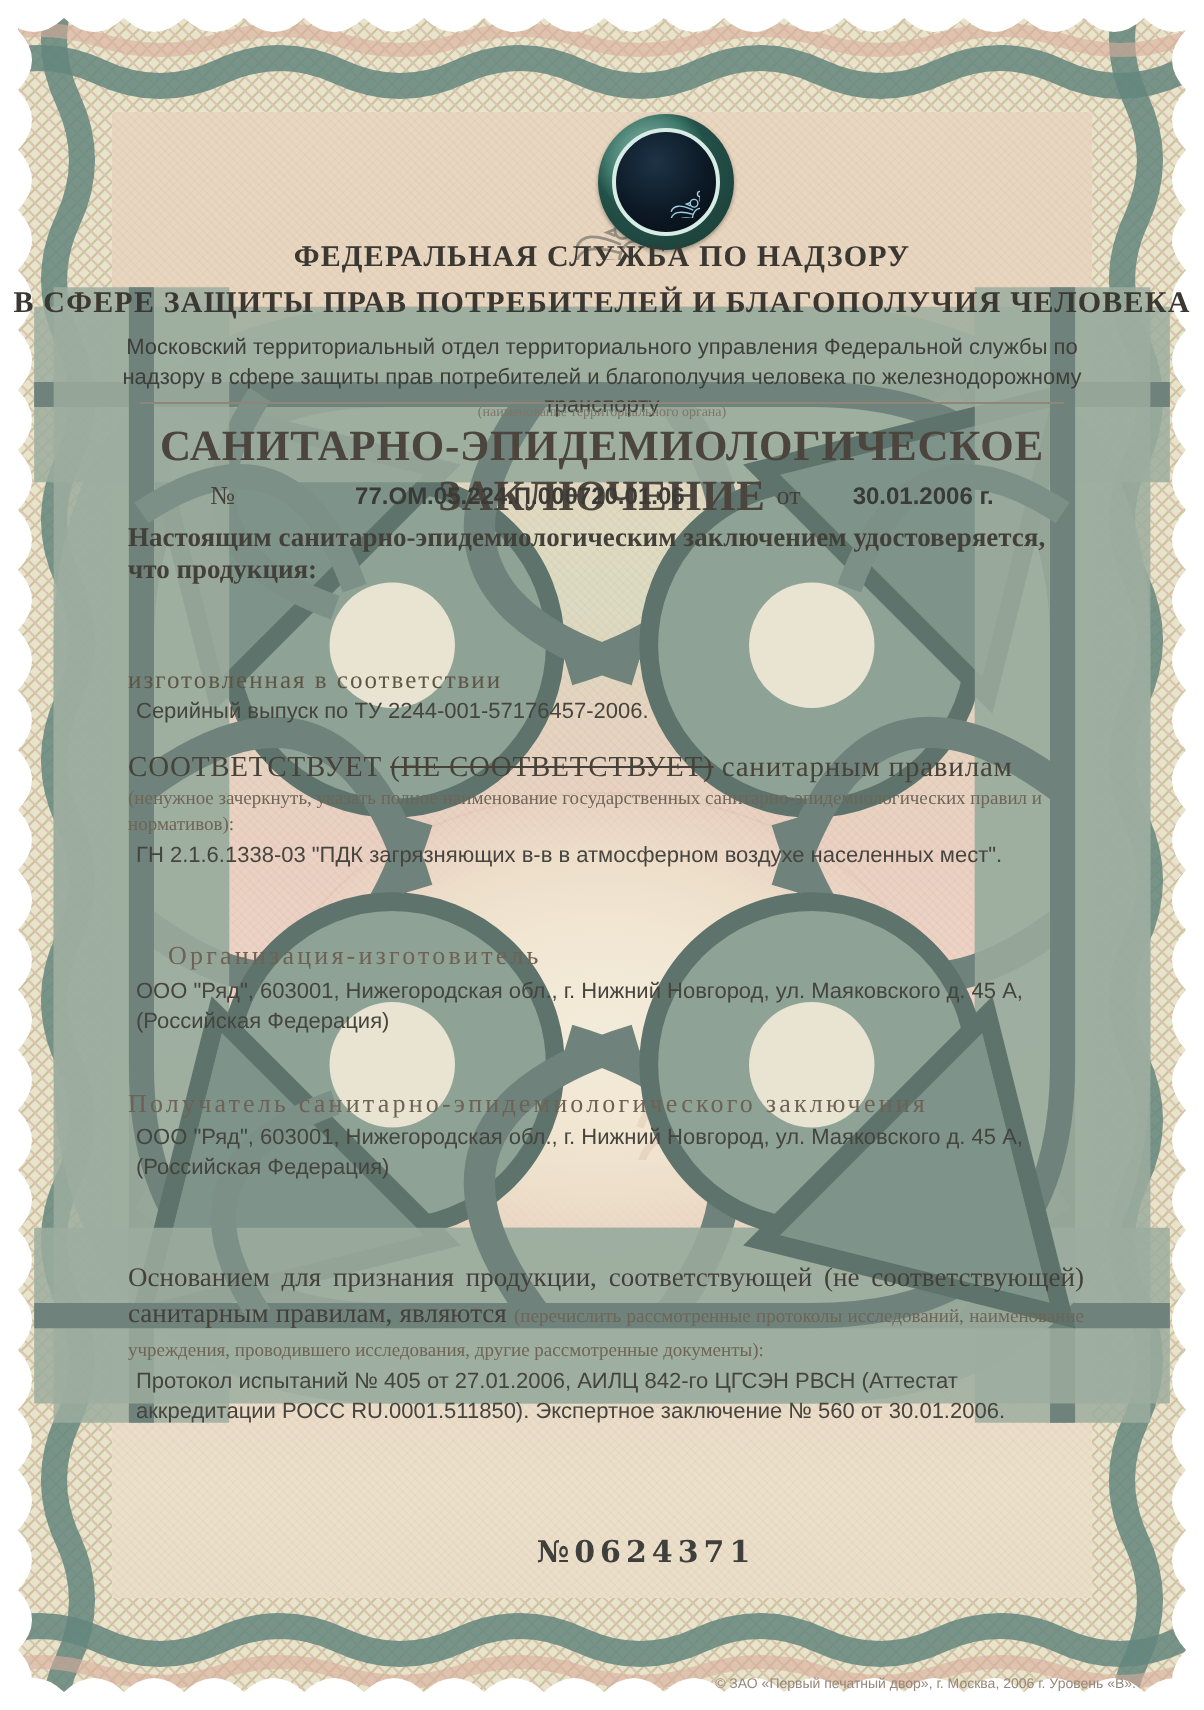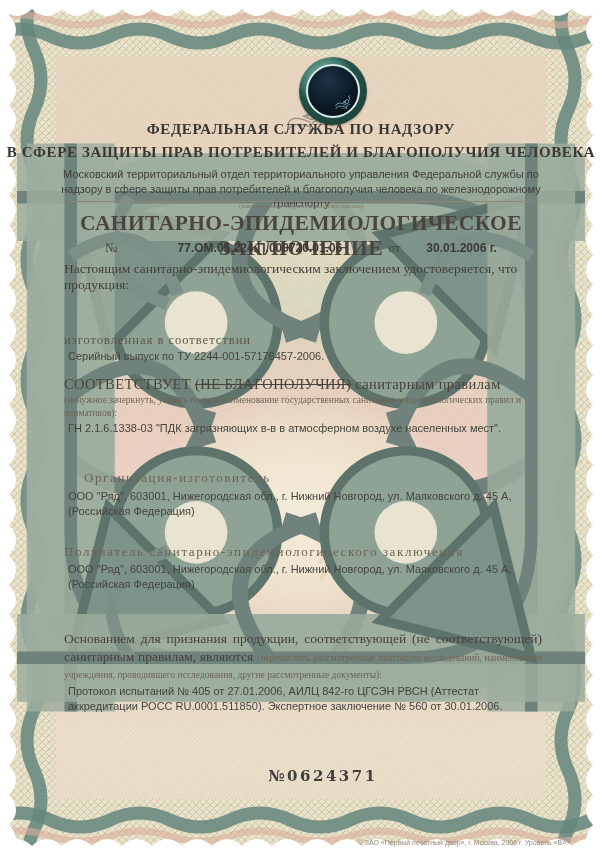--- a/index.html
+++ b/index.html
@@ -51,21 +51,21 @@
   .terr-rule{left:70px;width:462px;top:201px;border-top:1px solid #8f8678;height:0;}
   .terr-caption{left:58px;width:486px;top:202px;text-align:center;font-size:7px;color:#7e7567;}
   .doc-title{left:0;right:0;top:211px;text-align:center;font-size:21.5px;color:#4c453e;letter-spacing:.4px;font-weight:600;}
   .num-row{left:58px;width:486px;top:240px;display:flex;justify-content:center;align-items:baseline;gap:26px;font-size:13px;color:#46423b;}
   .num-row .val{font-family:"Liberation Sans", sans-serif;font-size:12px;font-weight:bold;color:#3a3a37;}
   .num-row .lbl-no{margin-right:34px;}
   .num-row .lbl-ot{margin-left:20px;}
 
   .serif-lead{font-size:13.5px;color:#433f39;}
   .sans-val{font-family:"Liberation Sans", sans-serif;font-size:11px;color:#45443f;line-height:1.35;}
-  .statement-lead{left:64px;width:478px;top:261px;}
+  .statement-lead{left:64px;width:478px;top:261px;font-weight:bold;}
   .statement-val{left:68px;width:470px;top:281px;}
   .made-label{left:64px;top:333px;font-size:12.5px;letter-spacing:1px;color:#5d5545;}
   .made-val{left:68px;width:470px;top:349px;}
   .comply-line{left:64px;width:478px;top:376px;font-size:14.5px;color:#48433a;letter-spacing:.4px;}
   .comply-line .struck{text-decoration:line-through;}
   .comply-note{left:64px;width:474px;top:394px;font-size:9.5px;color:#6e6557;line-height:1.35;}
   .comply-val{left:68px;width:470px;top:421px;}
   .org-label{left:64px;top:470px;font-size:13px;letter-spacing:1.6px;color:#6e6255;padding-left:20px;}
   .org-val{left:68px;width:478px;top:489px;}
   .recip-label{left:64px;top:544px;font-size:13px;letter-spacing:1.6px;color:#6e6255;}
@@ -177,21 +177,21 @@
       <span class="val">30.01.2006 г.</span>
     </div>
 
     <div class="serif-lead statement-lead">Настоящим санитарно-эпидемиологическим заключением удостоверяется, что продукция:</div>
 
     <div class="made-label">изготовленная в соответствии</div>
     <div class="sans-val made-val">Серийный выпуск по ТУ 2244-001-57176457-2006.</div>
 
     <div class="comply-line">
       <span>СООТВЕТСТВУЕТ</span>
-      <span class="struck">(НЕ БЛАГОПОЛУЧИЯ)</span>
+      <span class="struck">(НЕ СООТВЕТСТВУЕТ)</span>
       <span>санитарным правилам</span>
     </div>
     <div class="comply-note">(ненужное зачеркнуть, указать полное наименование государственных санитарно-эпидемиологических правил и нормативов):</div>
     <div class="sans-val comply-val">ГН 2.1.6.1338-03 "ПДК загрязняющих в-в в атмосферном воздухе населенных мест".</div>
 
     <div class="org-label">Организация-изготовитель</div>
     <div class="sans-val org-val">ООО "Ряд", 603001, Нижегородская обл., г. Нижний Новгород, ул. Маяковского д. 45 А, (Российская Федерация)</div>
 
     <div class="recip-label">Получатель санитарно-эпидемиологического заключения</div>
     <div class="sans-val recip-val">ООО "Ряд", 603001, Нижегородская обл., г. Нижний Новгород, ул. Маяковского д. 45 А, (Российская Федерация)</div>

